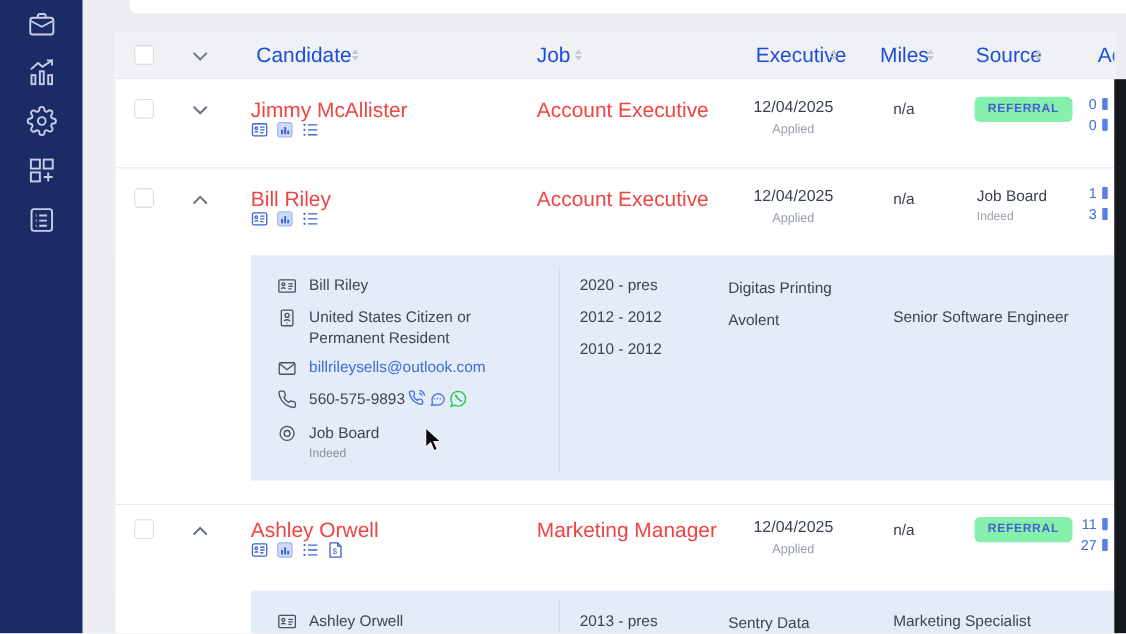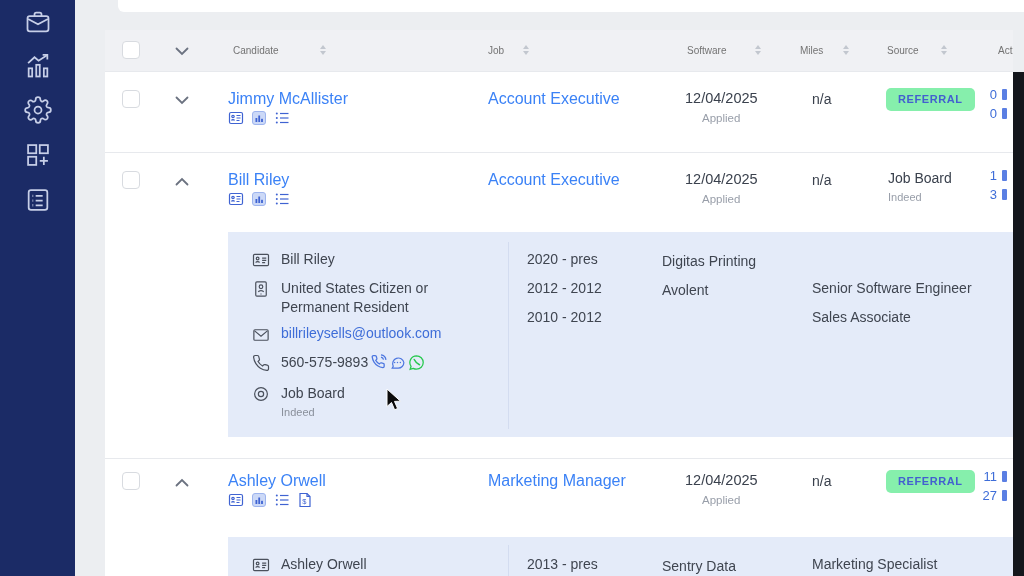--- a/index.html
+++ b/index.html
@@ -12,35 +12,35 @@
   .side-icon { position:absolute; left:24px; width:28px; height:28px; color:#c7cfe8; cursor:pointer; }
   .side-icon svg { width:28px; height:28px; }
 
   
   .top-strip { position:absolute; left:118px; top:0; width:906px; height:12px; background:#ffffff; border-radius:0 0 0 6px; }
   .right-dark-strip { position:absolute; left:1013px; top:72px; width:11px; height:504px; background:#14171c; }
 
   
   .card { position:absolute; left:105px; top:30px; width:908px; height:546px; background:#ffffff; overflow:hidden; }
   .thead { position:absolute; left:0; top:0; width:908px; height:42px; background:#f0f1f4; border-bottom:1px solid #e7e9ed; }
-  .thead .hlabel { position:absolute; top:0; line-height:42px; font-size:10px; color:#737373; white-space:nowrap; }
+  .thead .hlabel { position:absolute; top:0; line-height:42px; font-size:19px; color:#1d4ed8; white-space:nowrap; }
   .sort { position:absolute; top:15px; display:inline-flex; flex-direction:column; gap:2px; cursor:pointer; }
   .sort i { display:block; width:0; height:0; border-left:3.5px solid transparent; border-right:3.5px solid transparent; }
   .sort .up { border-bottom:4px solid #c2c7cf; }
   .sort .dn { border-top:4px solid #c2c7cf; }
 
   .row { position:absolute; left:0; width:908px; background:#ffffff; }
   .row.bordered { border-top:1px solid #e7e9ed; }
 
   .checkbox { position:absolute; left:17px; width:18px; height:18px; background:#ffffff; border:1.5px solid #d8dbe0; border-radius:4px; cursor:pointer; }
   .chev { position:absolute; left:70px; width:14px; height:10px; cursor:pointer; }
   .chev svg { display:block; }
   .chev.up svg { transform:rotate(180deg); }
 
-  .cand-name, .job-link { font-size:16px; color:#3b82f6; white-space:nowrap; cursor:pointer; }
+  .cand-name, .job-link { font-size:19px; color:#ef4444; white-space:nowrap; cursor:pointer; }
   .cand-name { position:absolute; left:123px; }
   .job-link { position:absolute; left:383px; }
   .mini-icons { position:absolute; left:123px; display:flex; gap:7px; }
   .mini-icons svg { width:16px; height:16px; cursor:pointer; }
 
   .recv-date { position:absolute; left:580px; font-size:14.5px; color:#3a414d; white-space:nowrap; }
   .recv-status { position:absolute; left:581px; font-size:11.5px; color:#989ea9;margin-left:16px; }
   .miles-val { position:absolute; left:707px; font-size:14px; color:#3a414d; }
 
   .badge { position:absolute; left:781px; padding:5px 12px 6px; background:#86efac; border-radius:5px; font-size:11px; font-weight:bold; letter-spacing:.6px; color:#4360cf; }
@@ -129,21 +129,21 @@
       <span class="hlabel" style="left:128px">Candidate</span>
       <span class="sort" style="left:215px">
           <i class="up"></i>
           <i class="dn"></i>
         </span>
       <span class="hlabel" style="left:383px">Job</span>
       <span class="sort" style="left:418px">
           <i class="up"></i>
           <i class="dn"></i>
         </span>
-      <span class="hlabel" style="left:582px">Software</span>
+      <span class="hlabel" style="left:582px">Executive</span>
       <span class="sort" style="left:650px">
           <i class="up"></i>
           <i class="dn"></i>
         </span>
       <span class="hlabel" style="left:695px">Miles</span>
       <span class="sort" style="left:738px">
           <i class="up"></i>
           <i class="dn"></i>
         </span>
       <span class="hlabel" style="left:782px">Source</span>
@@ -311,21 +311,20 @@
       </div>
 
       <span class="wh-dates" style="top:19px">2020 - pres</span>
       <span class="wh-company" style="top:19px">Digitas Printing</span>
 
       <span class="wh-dates" style="top:48px">2012 - 2012</span>
       <span class="wh-company" style="top:48px">Avolent</span>
       <span class="wh-title" style="top:48px">Senior Software Engineer</span>
 
       <span class="wh-dates" style="top:77px">2010 - 2012</span>
-      <span class="wh-title" style="top:77px">Sales Associate</span>
     </div>
 
     <div class="row bordered" style="top:428px;height:79px">
       <div class="checkbox" style="top:13px"></div>
       <div class="chev up" style="top:19px">
         <svg width="14" height="9" viewBox="0 0 14 9">
             <polyline points="1.5,1.5 7,7 12.5,1.5" stroke="#6b7280" stroke-width="1.8" fill="none" stroke-linecap="round"></polyline>
           </svg>
       </div>
       <span class="cand-name" style="top:13px">Ashley Orwell</span>

